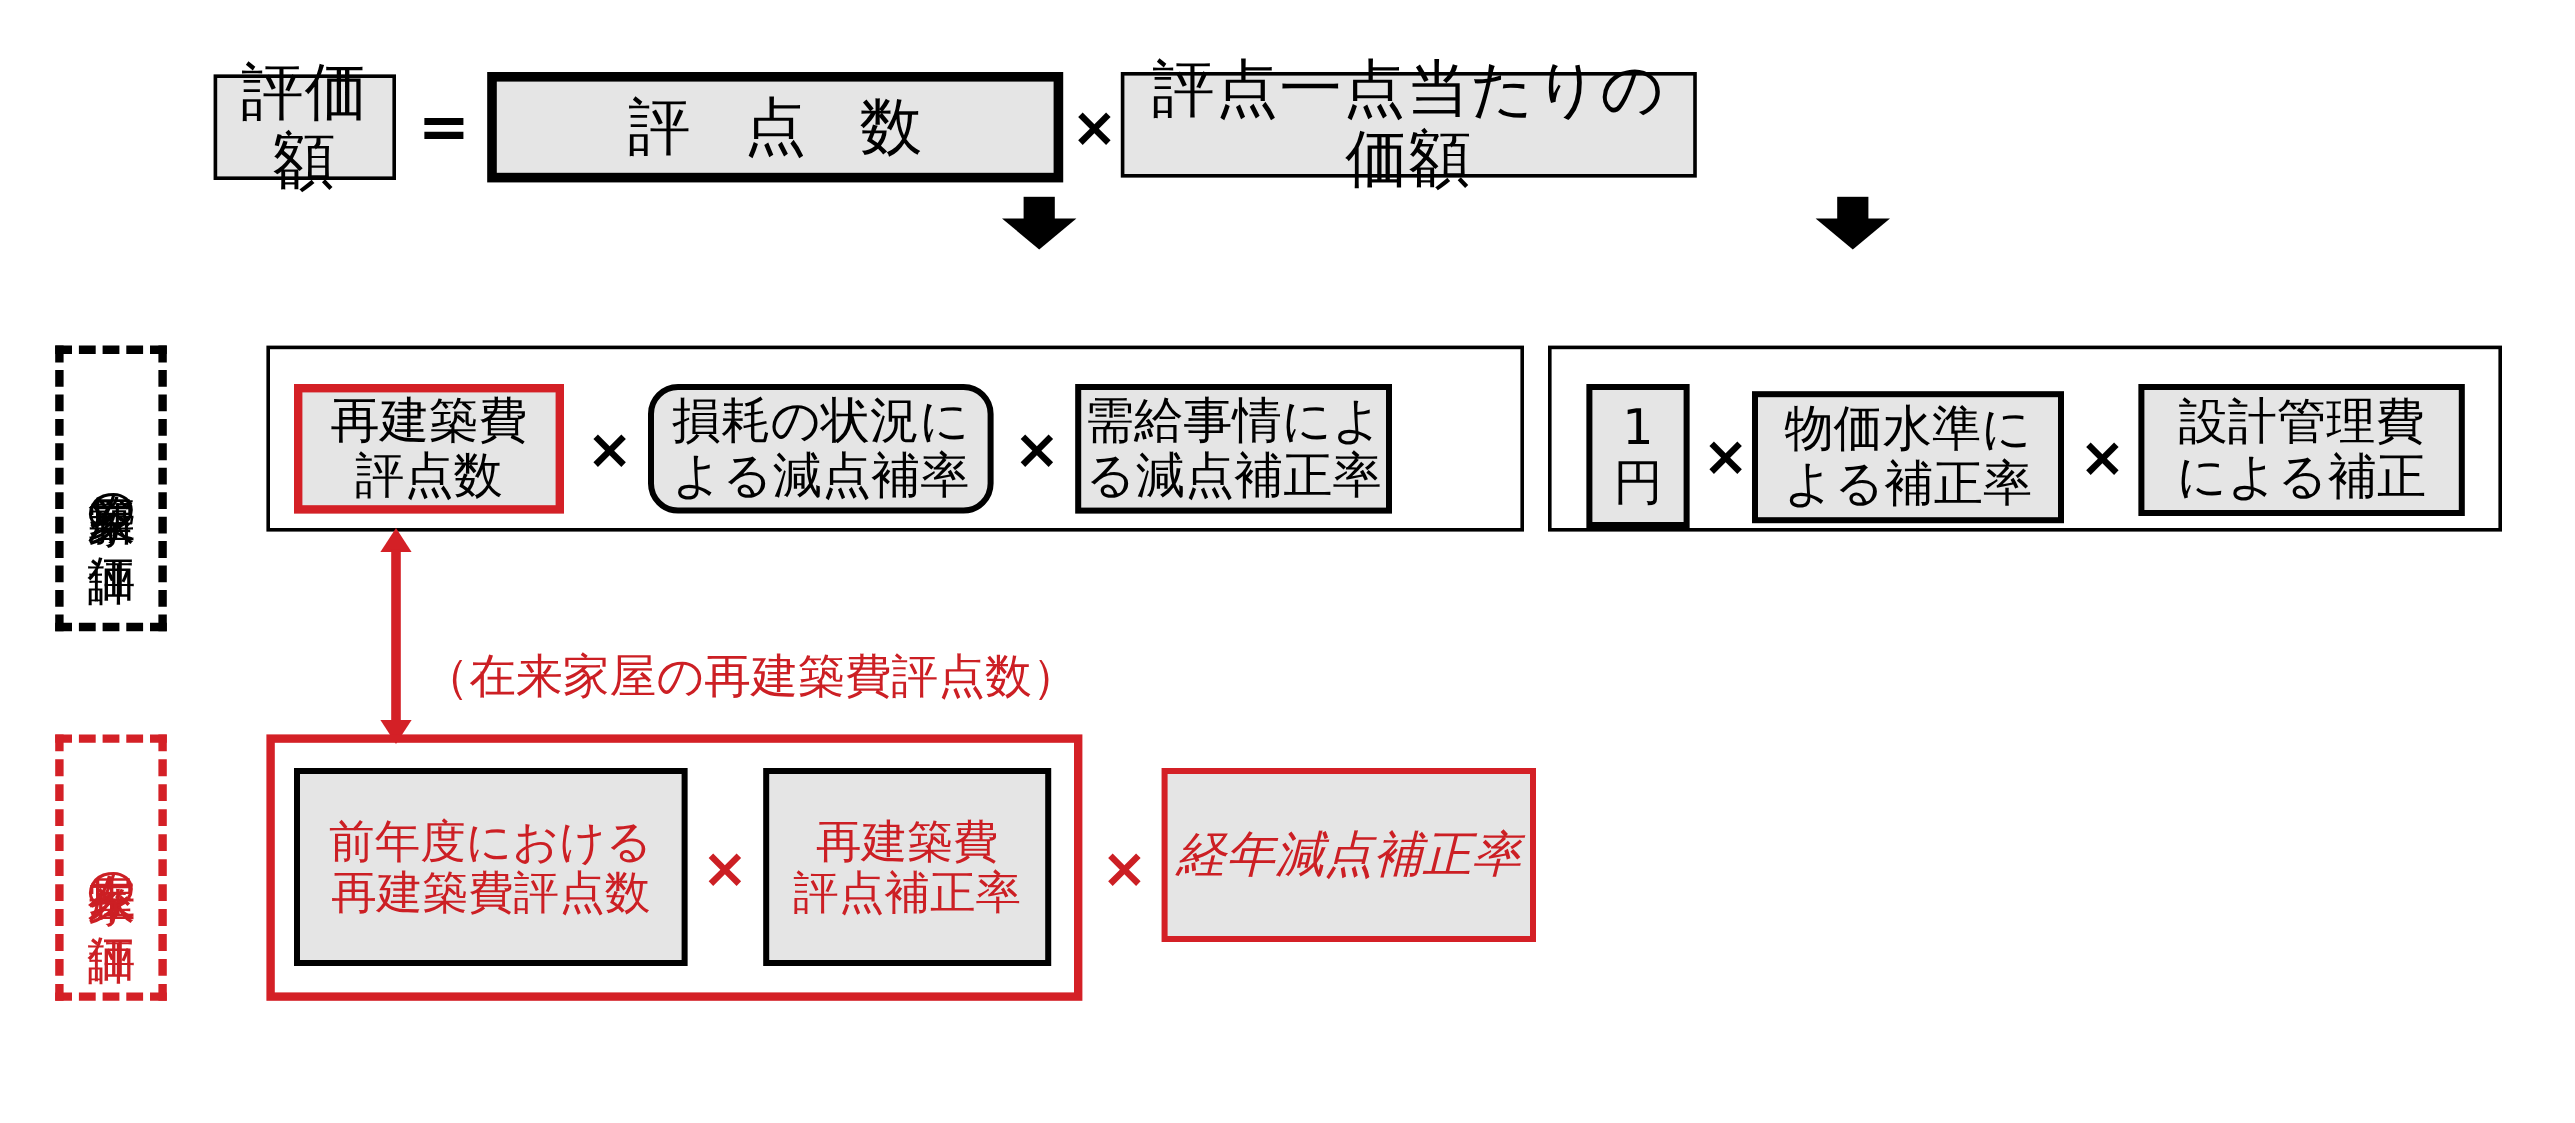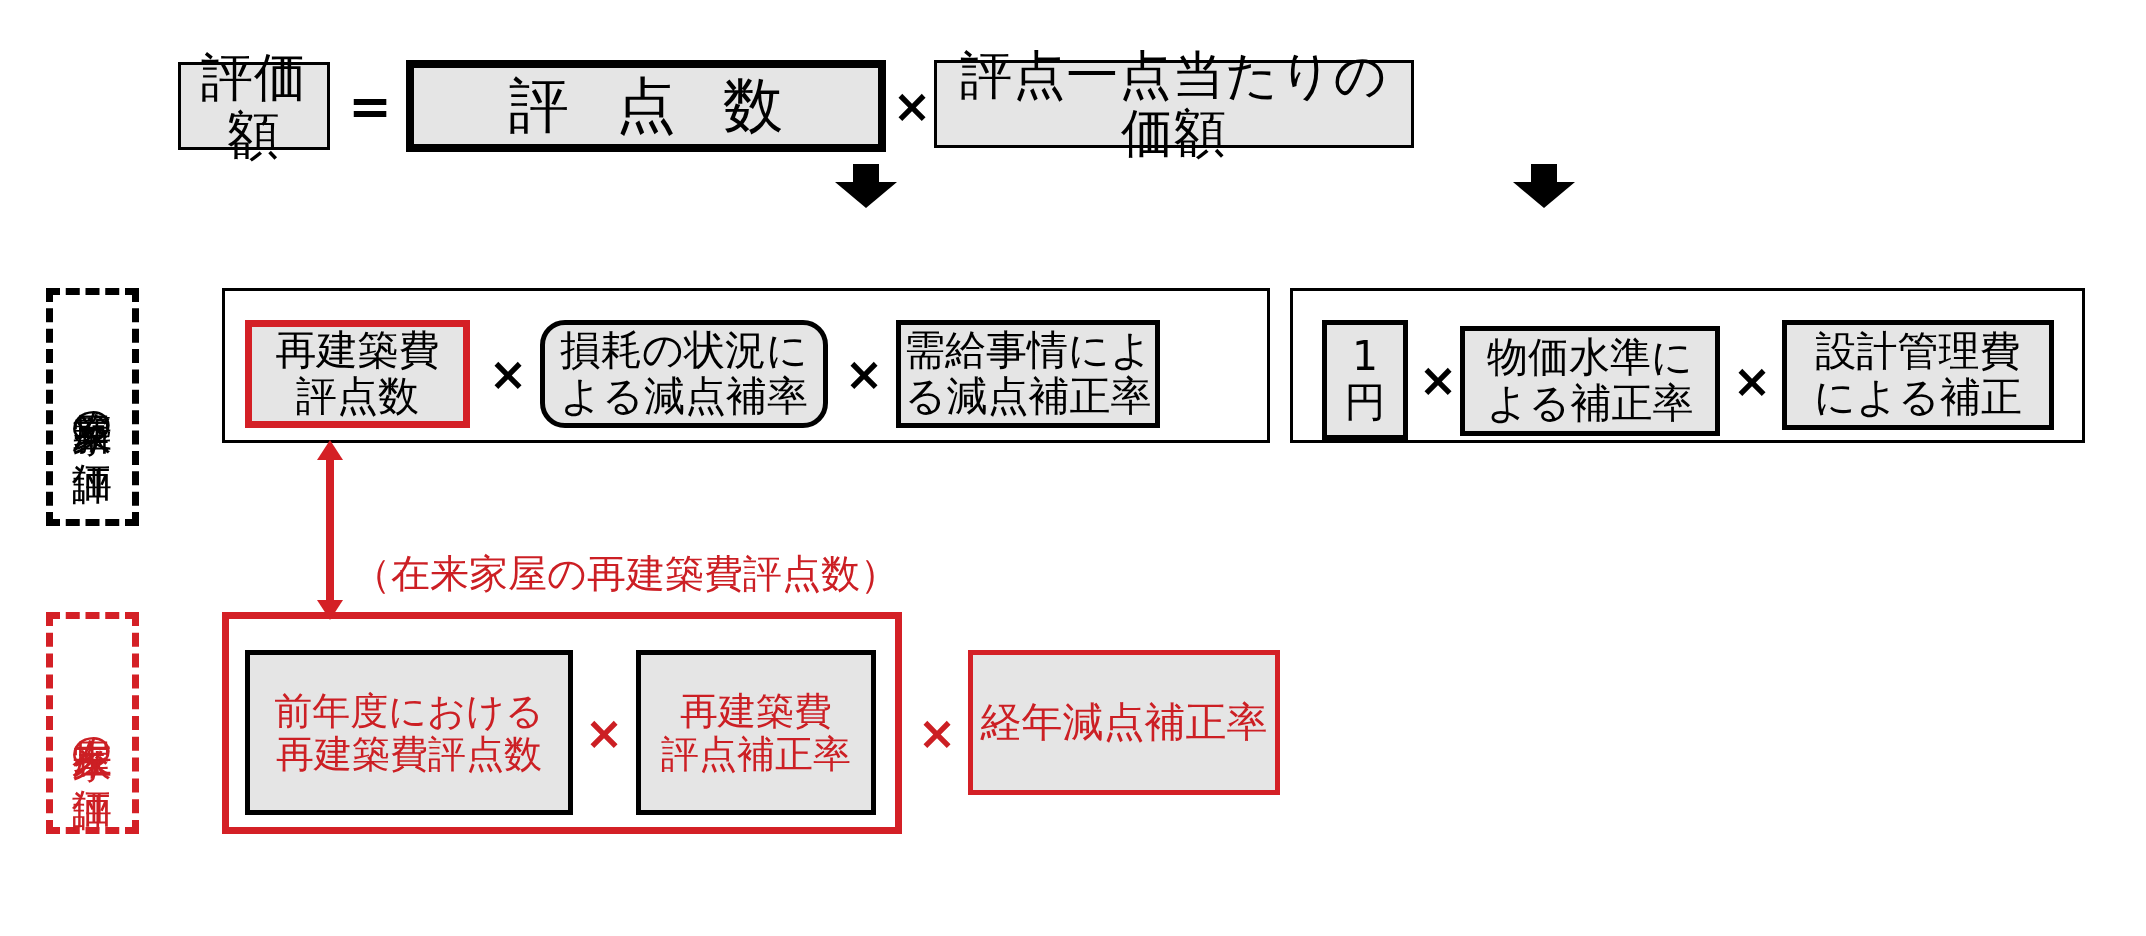--- a/index.html
+++ b/index.html
@@ -37,25 +37,25 @@
   .bd-dash-black {
     border: 7px dashed #000000;
     background: transparent;
   }
   .bd-dash-red {
     border: 7px dashed #d42026;
     background: transparent;
   }
 
   .t-black { color: #000000; }
-  .t-red   { color: #cc1f24; margin-top: 10px; }
+  .t-red   { color: #cc1f24; }
 
   
   .f-title   { font-size: 52px; letter-spacing: 1px; }
-  .f-big     { font-size: 60px; letter-spacing: 14px; text-indent: 14px; }
+  .f-big     { font-size: 52px; letter-spacing: 14px; text-indent: 14px; }
   .f-cell    { font-size: 41px; }
   .f-cell-sm { font-size: 38px; }
   .f-note    { font-size: 39px; }
   .f-op      { font-size: 46px; font-weight: 600; }
   .f-eq      { font-size: 52px; font-weight: 700; }
 
   
   .vlabel {
     writing-mode: vertical-rl;
     text-orientation: upright;
@@ -240,17 +240,17 @@
 
   <div class="abs box bd-med f-cell-sm t-red stackline" style="left:636px; top:640px; width:240px; height:165px;">
     <span>再建築費
 評点補正率</span>
   </div>
 
   <div class="abs op f-op t-red" style="left:908px; top:640px; width:58px; height:165px;">
     <span>×</span>
   </div>
 
-  <div class="abs box bd-red-thin f-cell t-red stackline" style="left:968px; top:640px; width:312px; height:145px;">
+  <div class="abs box bd-red-thin f-cell t-red stackline" style="left:968px; top:640px; width:312px; height:145px;font-style:italic;">
     <span>経年減点補正率</span>
   </div>
 
 </div>
 
 </body></html>

